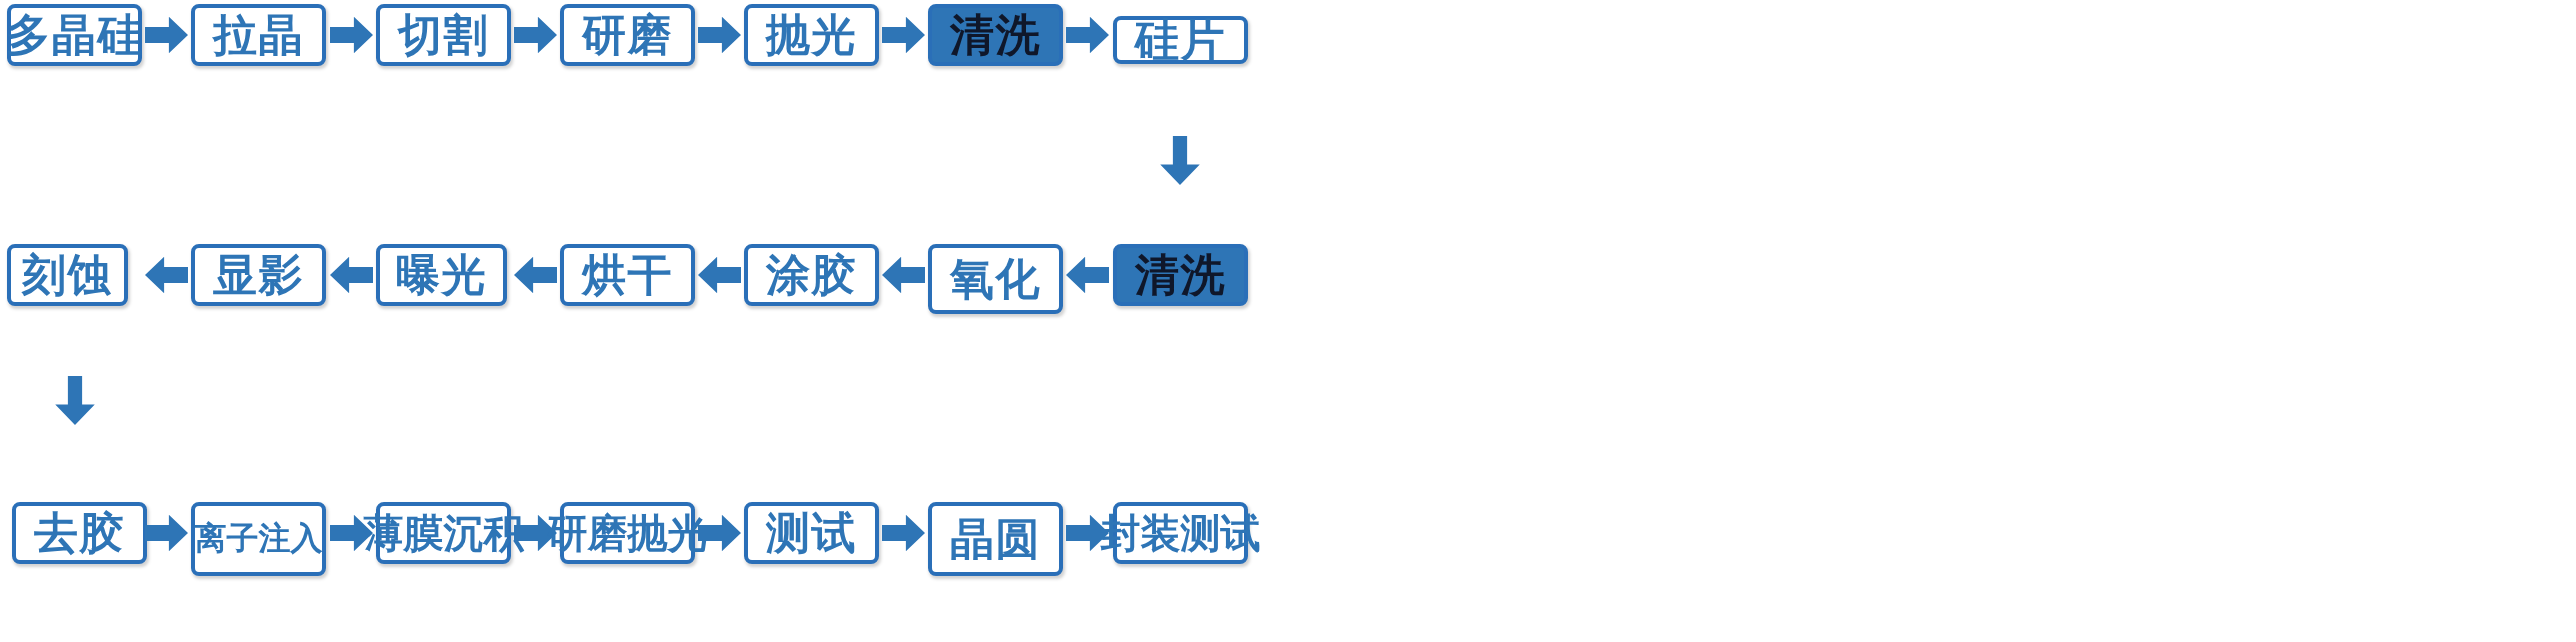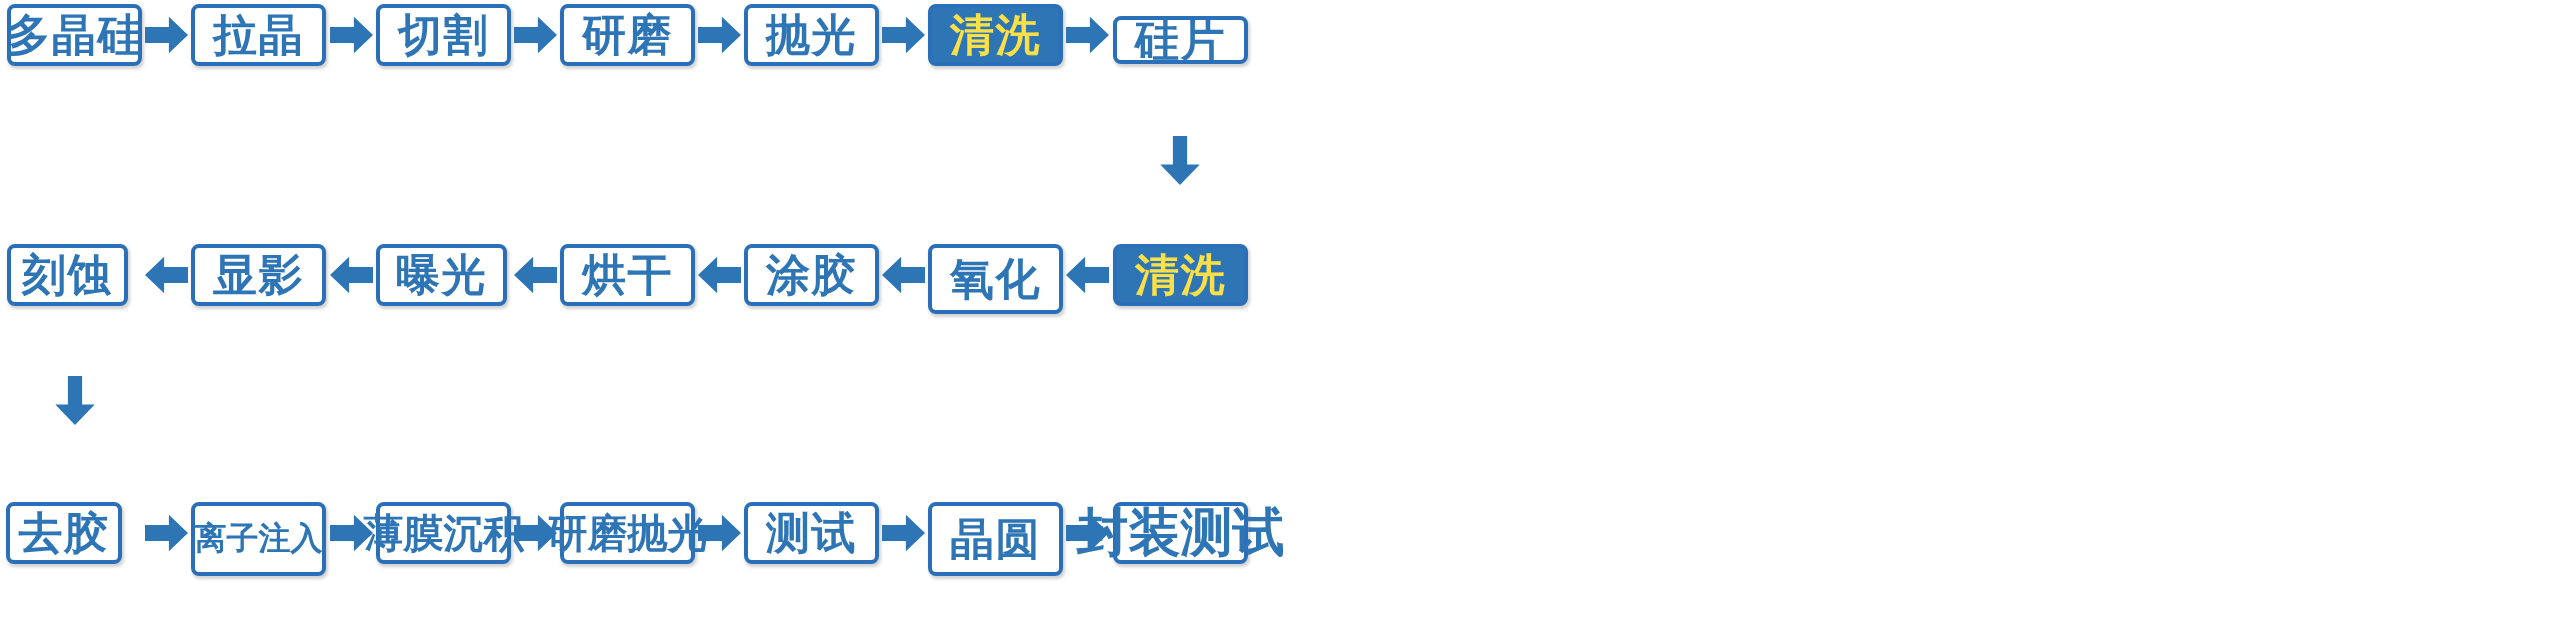--- a/index.html
+++ b/index.html
@@ -34,21 +34,21 @@
     color: #2e75b6;
     font-size: 44px;
     font-weight: 700;
     letter-spacing: 1.6px;
     white-space: nowrap;
     box-shadow: 1.6px 2.4px 3.2px rgba(0,0,0,0.18);
   }
   .node.filled {
     background: #2e75b6;
     border-color: #2a6fb8;
-    color: #fde047;
+    color: #0f172a;
   }
 
   
   .arrow {
     position: absolute;
   }
   .arrow svg { display: block; }
 
 </style>
 </head>
@@ -122,21 +122,21 @@
     <polygon points="54,15 24,15 24,2 0,25 24,48 24,35 54,35" fill="#2e75b6"></polygon>
       </svg>
     </div>
     <div class="node" style="left: 928px; top: 244px; width: 135px; height: 70px;">氧化</div>
     <div class="arrow" style="left: 1066px; top: 255px;">
       <svg width="43" height="40" viewBox="0 0 54 50">
     <polygon points="54,15 24,15 24,2 0,25 24,48 24,35 54,35" fill="#2e75b6"></polygon>
       </svg>
     </div>
     <div class="node filled" style="left: 1113px; top: 244px; width: 135px; height: 62px;">清洗</div>
-    <div class="node" style="left: 6px; top: 502px; width: 116px; height: 62px;">去胶</div>
+    <div class="node" style="left: 12px; top: 502px; width: 135px; height: 62px;">去胶</div>
     <div class="arrow" style="left: 145px; top: 513px;">
       <svg width="43" height="40" viewBox="0 0 54 50">
     <polygon points="0,15 30,15 30,2 54,25 30,48 30,35 0,35" fill="#2e75b6"></polygon>
       </svg>
     </div>
     <div class="node" style="left: 191px; top: 502px; width: 135px; height: 74px; font-size: 32px; letter-spacing: 0px;">离子注入</div>
     <div class="arrow" style="left: 330px; top: 513px;">
       <svg width="43" height="40" viewBox="0 0 54 50">
     <polygon points="0,15 30,15 30,2 54,25 30,48 30,35 0,35" fill="#2e75b6"></polygon>
       </svg>
@@ -158,21 +158,21 @@
       <svg width="43" height="40" viewBox="0 0 54 50">
     <polygon points="0,15 30,15 30,2 54,25 30,48 30,35 0,35" fill="#2e75b6"></polygon>
       </svg>
     </div>
     <div class="node" style="left: 928px; top: 502px; width: 135px; height: 74px;">晶圆</div>
     <div class="arrow" style="left: 1066px; top: 513px;">
       <svg width="43" height="40" viewBox="0 0 54 50">
     <polygon points="0,15 30,15 30,2 54,25 30,48 30,35 0,35" fill="#2e75b6"></polygon>
       </svg>
     </div>
-    <div class="node" style="left: 1113px; top: 502px; width: 135px; height: 62px; font-size: 52px; letter-spacing: 0px;">封装测试</div>
+    <div class="node" style="left: 1113px; top: 502px; width: 135px; height: 62px; font-size: 40px; letter-spacing: 0px;">封装测试</div>
     <div class="arrow" style="left: 1160px; top: 136px;">
       <svg width="40" height="49" viewBox="0 0 50 62">
     <polygon points="16,0 34,0 34,36 50,36 25,62 0,36 16,36" fill="#2e75b6"></polygon>
       </svg>
     </div>
     <div class="arrow" style="left: 55px; top: 376px;">
       <svg width="40" height="49" viewBox="0 0 50 62">
     <polygon points="16,0 34,0 34,36 50,36 25,62 0,36 16,36" fill="#2e75b6"></polygon>
       </svg>
     </div>

